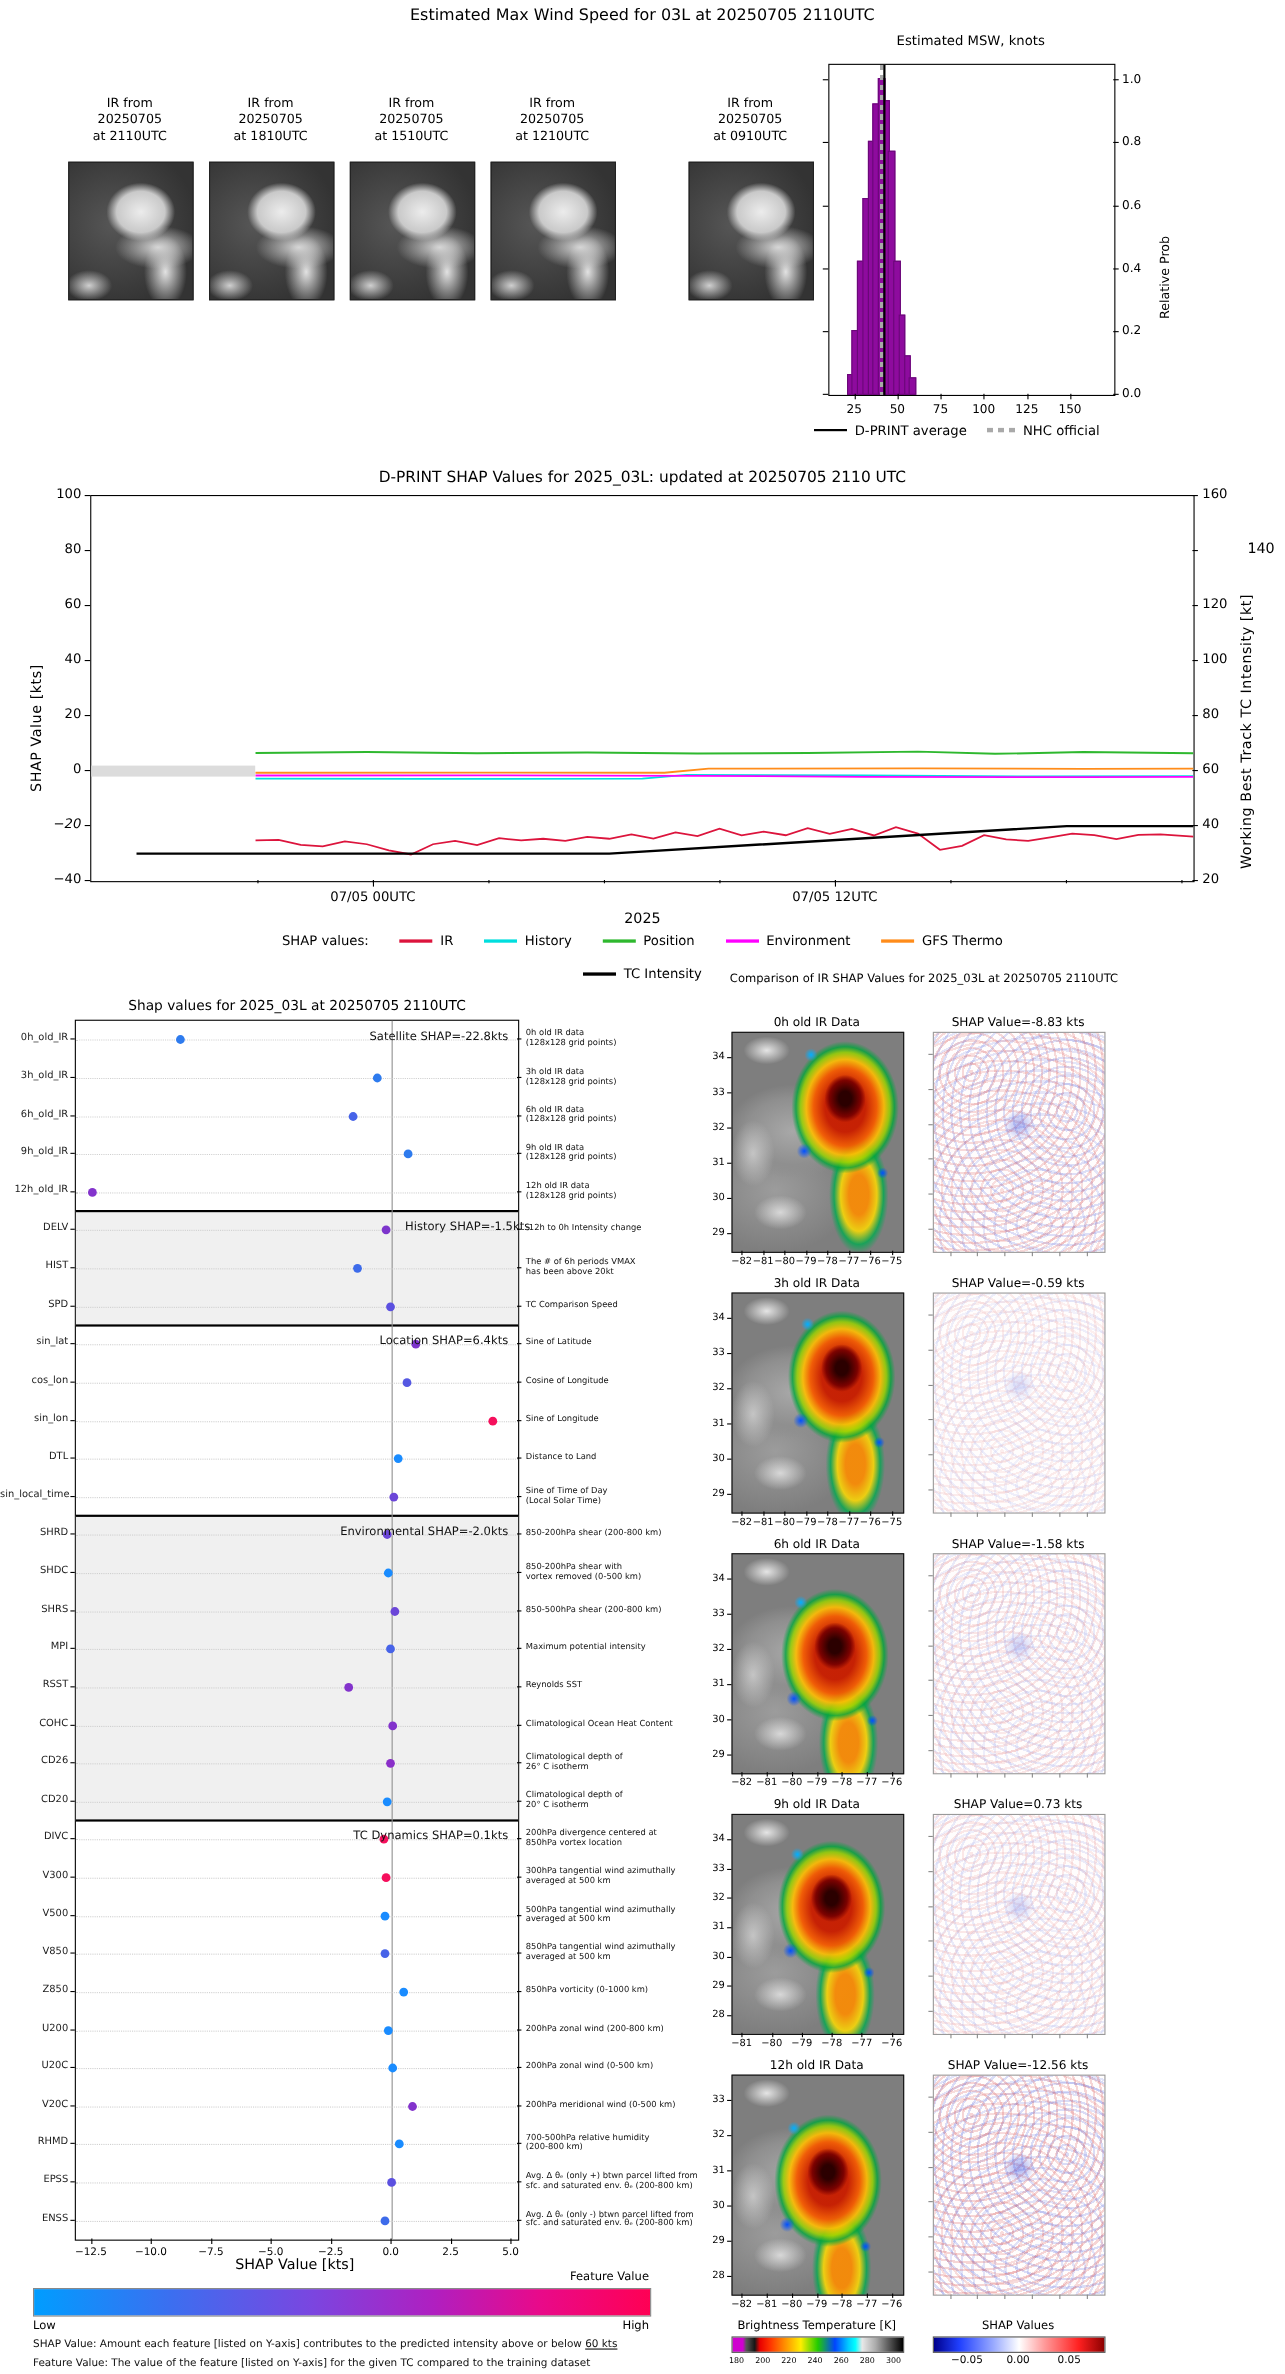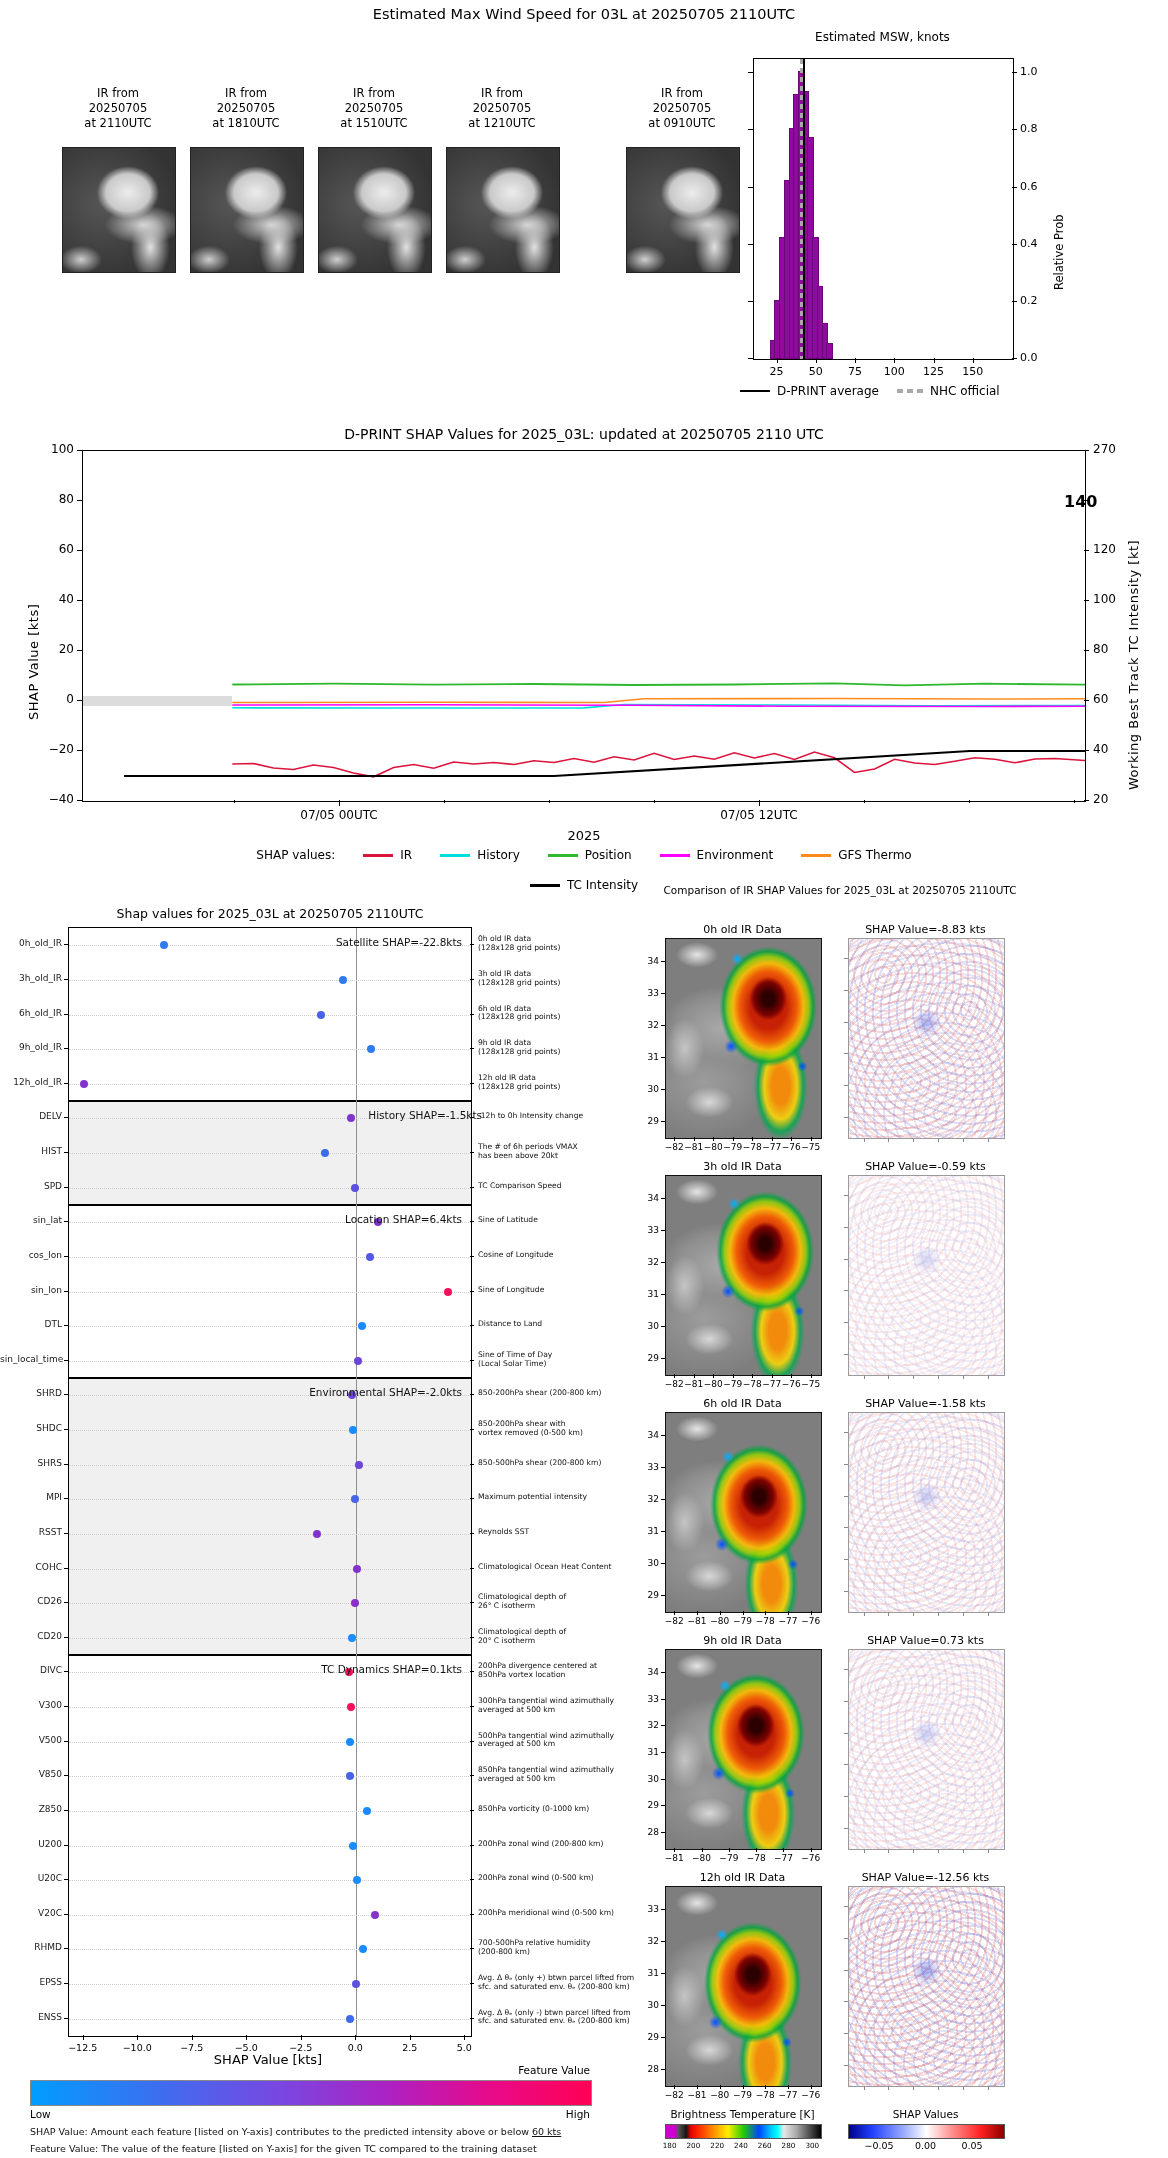--- a/index.html
+++ b/index.html
@@ -190,27 +190,27 @@
       <div class="tlabel" style="left: 36px; top: 492px; width: 38px; text-align: right; font-size: 12px;">80</div>
       <div class="tick" style="left: 77px; top: 550px; width: 5px; height: 1.2px;"></div>
       <div class="tlabel" style="left: 36px; top: 542px; width: 38px; text-align: right; font-size: 12px;">60</div>
       <div class="tick" style="left: 77px; top: 600px; width: 5px; height: 1.2px;"></div>
       <div class="tlabel" style="left: 36px; top: 592px; width: 38px; text-align: right; font-size: 12px;">40</div>
       <div class="tick" style="left: 77px; top: 650px; width: 5px; height: 1.2px;"></div>
       <div class="tlabel" style="left: 36px; top: 642px; width: 38px; text-align: right; font-size: 12px;">20</div>
       <div class="tick" style="left: 77px; top: 700px; width: 5px; height: 1.2px;"></div>
       <div class="tlabel" style="left: 36px; top: 692px; width: 38px; text-align: right; font-size: 12px;">0</div>
       <div class="tick" style="left: 77px; top: 750px; width: 5px; height: 1.2px;"></div>
-      <div class="tlabel" style="left: 36px; top: 742px; width: 38px; text-align: right; font-size: 12px;">−20</div>
+      <div class="tlabel" style="left: 36px; top: 742px; width: 38px; text-align: right; font-size: 12px; font-style: italic;">−20</div>
       <div class="tick" style="left: 77px; top: 800px; width: 5px; height: 1.2px;"></div>
       <div class="tlabel" style="left: 36px; top: 792px; width: 38px; text-align: right; font-size: 12px;">−40</div>
       <div class="tick" style="left: 1084px; top: 450px; width: 5px; height: 1.2px;"></div>
-      <div class="tlabel" style="left: 1093px; top: 442px; font-size: 12px;">270</div>
+      <div class="tlabel" style="left: 1093px; top: 442px; font-size: 12px;">160</div>
       <div class="tick" style="left: 1084px; top: 500px; width: 5px; height: 1.2px;"></div>
-      <div class="tlabel" style="left: 1064px; top: 492px; font-size: 16px; font-weight: bold;">140</div>
+      <div class="tlabel" style="left: 1134px; top: 492px; font-size: 13px;">140</div>
       <div class="tick" style="left: 1084px; top: 550px; width: 5px; height: 1.2px;"></div>
       <div class="tlabel" style="left: 1093px; top: 542px; font-size: 12px;">120</div>
       <div class="tick" style="left: 1084px; top: 600px; width: 5px; height: 1.2px;"></div>
       <div class="tlabel" style="left: 1093px; top: 592px; font-size: 12px;">100</div>
       <div class="tick" style="left: 1084px; top: 650px; width: 5px; height: 1.2px;"></div>
       <div class="tlabel" style="left: 1093px; top: 642px; font-size: 12px;">80</div>
       <div class="tick" style="left: 1084px; top: 700px; width: 5px; height: 1.2px;"></div>
       <div class="tlabel" style="left: 1093px; top: 692px; font-size: 12px;">60</div>
       <div class="tick" style="left: 1084px; top: 750px; width: 5px; height: 1.2px;"></div>
       <div class="tlabel" style="left: 1093px; top: 742px; font-size: 12px;">40</div>

